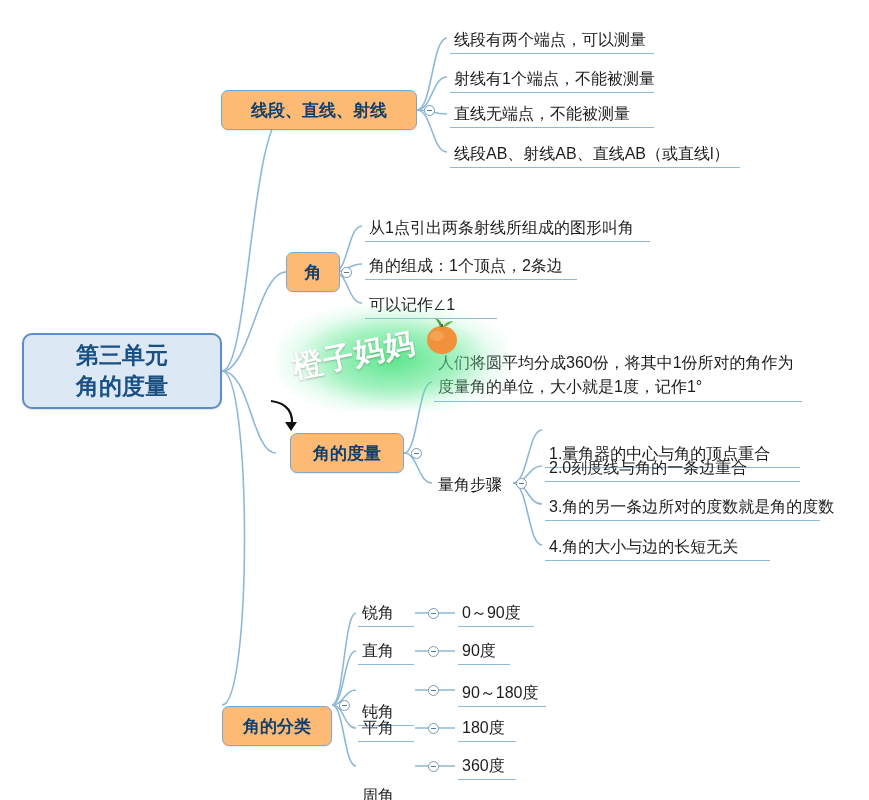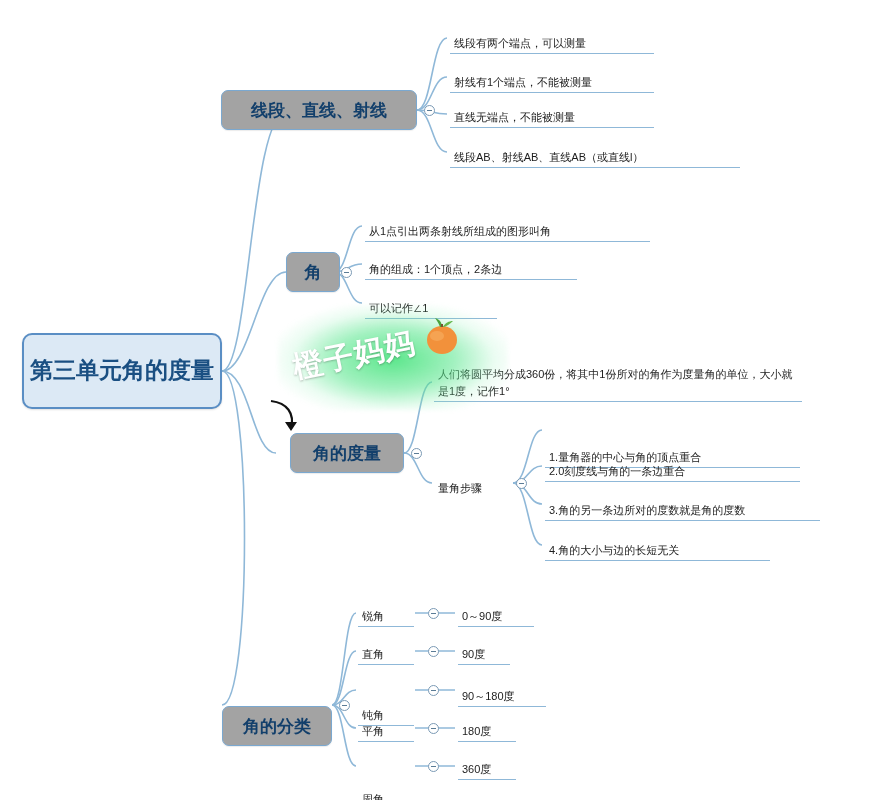--- a/index.html
+++ b/index.html
@@ -38,38 +38,38 @@
   
   .root {
     background: #dce9f5;
     border: 2px solid #5a8ec4;
     border-radius: 10px;
     color: #1a4f82;
     font-weight: bold;
     font-size: 23px;
     line-height: 1.35;
     text-align: left;
-    flex-direction: row;
+    flex-direction: column;
     box-shadow: 0 1px 2px rgba(0,0,0,0.12);
   }
   
   .branch {
-    background: #a3a3a3;
+    background: #fdba74;
     border: 1.5px solid #7aa8d0;
     border-radius: 7px;
     color: #123f6b;
     font-size: 17px;
     font-weight: bold;
     padding: 0 26px;
     box-shadow: 0 1px 1px rgba(0,0,0,0.08);
   }
   
   .leaf {
     color: #1c1c1c;
-    font-size: 11px;
+    font-size: 16px;
     padding: 0 4px 2px 4px;
     border-bottom: 1.5px solid #8fb8d8;
     align-items: flex-end;
     justify-content: flex-start;
     text-align: left;
   }
   .leaf.nobar {
     border-bottom: none;
   }
   .multiline {

